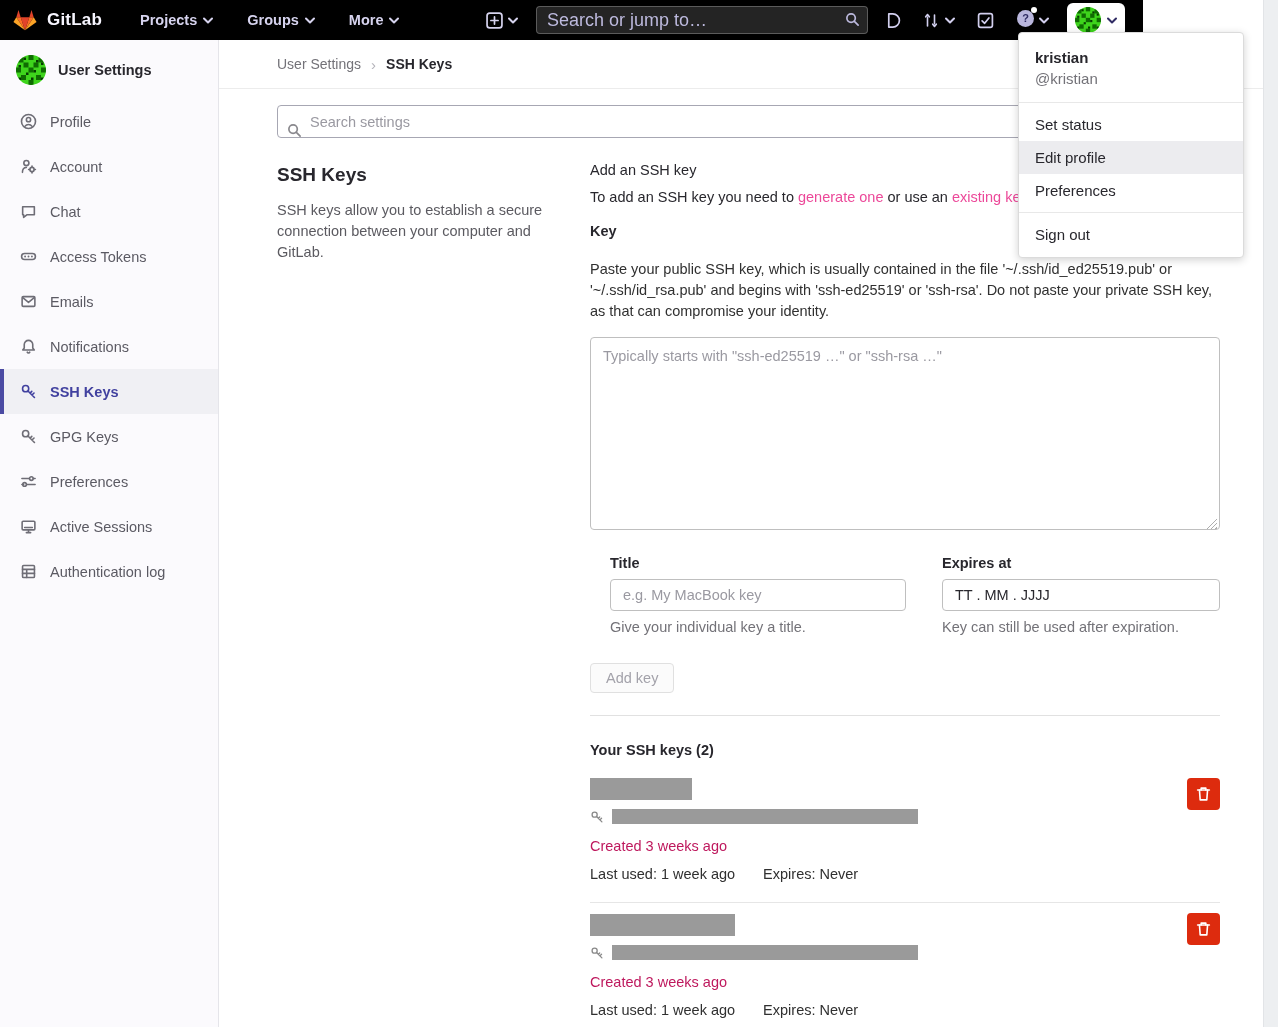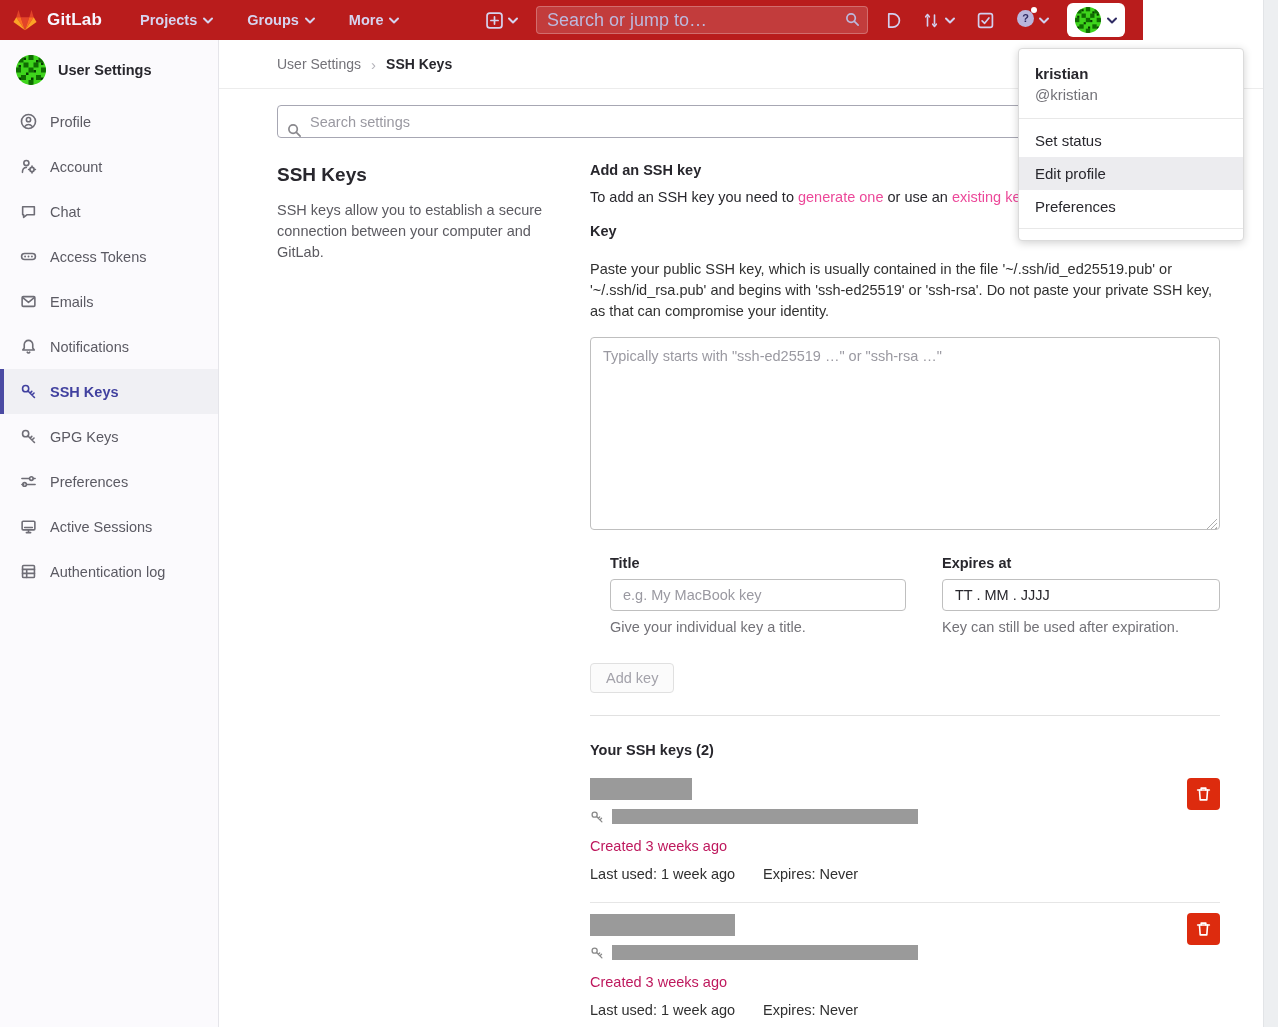--- a/index.html
+++ b/index.html
@@ -2,21 +2,21 @@
 <html><head>
 <meta charset="utf-8">
 <style>
   * { margin:0; padding:0; box-sizing:border-box; }
   html,body { width:1278px; height:1027px; overflow:hidden; background:#fff;
               font-family:"Liberation Sans", sans-serif; color:#28272d; }
   body { position:relative; font-size:14.5px; }
 
   
   .navbar { position:absolute; top:0; left:0; width:1143px; height:40px;
-            background:#b91c1c; display:flex; align-items:center; padding:0 18px 0 12px; }
+            background:#000000; display:flex; align-items:center; padding:0 18px 0 12px; }
   .brand { display:flex; align-items:center; gap:9px; }
   .brand-text { color:#f7f6ff; font-weight:700; font-size:17px; letter-spacing:.2px; }
   .nav-links { display:flex; align-items:flex-end; margin-left:38px; gap:34px; }
   .nav-link { display:flex; align-items:center; gap:6px; color:#d6d3ee; font-weight:700; font-size:14.5px; cursor:pointer; }
   .chev { width:10px; height:7px; }
   .chev polyline { fill:none; stroke:currentColor; stroke-width:2; stroke-linecap:round; stroke-linejoin:round; }
   .nav-right { margin-left:auto; display:flex; align-items:center; }
   .plus-group { display:flex; align-items:center; gap:5px; color:#d6d3ee; margin-right:18px; cursor:pointer; }
   .nav-search { position:relative; width:332px; height:28px; margin-right:16px; }
   .nav-search input { width:100%; height:100%; border:1px solid rgba(255,255,255,.25); border-radius:4px;
@@ -60,21 +60,21 @@
                            padding:0 12px 0 32px; font-size:14.5px; color:#28272d;
                            font-family:"Liberation Sans", sans-serif; }
   .settings-search input::placeholder { color:#9a99a1; }
   .settings-search .mag { position:absolute; left:10px; top:9px; color:#89888d; }
 
   .main { display:flex; padding:8px 22px 0 58px; }
   .left-col { width:283px; margin-right:30px; flex:0 0 auto; }
   .left-col h2 { font-size:19px; font-weight:700; margin:2px 0 14px 0; color:#28272d; }
   .left-col p { color:#5b5a60; line-height:21px; }
   .right-col { width:630px; flex:0 0 auto; }
-  .sec-title { font-weight:700; margin-bottom:9px; }
+  .sec-title { font-weight:400; margin-bottom:9px; }
   .intro { line-height:20px; margin-bottom:16px; }
   a.link { color:#ec4899; text-decoration:none; cursor:pointer; }
   .key-label { font-weight:700; margin-bottom:20px; }
   .key-help { line-height:21px; margin-bottom:15px; color:#303030; }
   .ta-wrap { position:relative; margin-bottom:22px; }
   textarea.key-input { width:100%; height:193px; resize:none; border:1px solid #bfbfbf; border-radius:4px;
                        padding:10px 12px; font-size:14.5px; font-family:"Liberation Sans", sans-serif; color:#28272d; }
   textarea.key-input::placeholder { color:#9a99a1; }
   .resize-corner { position:absolute; right:3px; bottom:4px; width:11px; height:11px;
                    background:repeating-linear-gradient(135deg, transparent 0 2px, #aeaeae 2px 3px);
@@ -101,21 +101,21 @@
   .fp-row { display:flex; align-items:center; gap:8px; }
   .fp-row .sicon { color:#8a8a8a; width:14px; height:14px; }
   .redact-fp { height:15px; width:306px; background:#9a9a9a; }
   .key-created { margin-top:14px; color:#be185d; }
   .key-meta { margin-top:12px; color:#303030; display:flex; gap:28px; }
   .btn-delete { position:absolute; top:0; right:0; width:33px; height:32px; background:#dd2b0e;
                 border:none; border-radius:4px; display:flex; align-items:center; justify-content:center; cursor:pointer; }
   .key-entry:nth-child(2) .btn-delete { top:10px; }
 
   
-  .user-menu { position:absolute; top:48px; left:1018px; width:226px; background:#fff; z-index:60;
+  .user-menu { position:absolute; top:32px; left:1018px; width:226px; background:#fff; z-index:60;
                border:1px solid #dbdbdb; border-radius:4px; box-shadow:0 2px 8px rgba(0,0,0,.18);
                padding:6px 0; font-size:15px; }
   .um-header { padding:10px 16px 10px 16px; }
   .um-name { font-weight:700; }
   .um-user { color:#737278; margin-top:4px; }
   .um-div { border-top:1px solid #e8e8e8; margin:5px 0; }
   .um-item { padding:8px 16px; cursor:pointer; color:#28272d; }
   .um-item.hover { background:#ececef; }
   .um-item.signout { }
 </style>
@@ -464,13 +464,14 @@
 <div class="user-menu">
   <div class="um-header">
     <div class="um-name">kristian</div>
     <div class="um-user">@kristian</div>
   </div>
   <div class="um-div"></div>
   <div class="um-item">Set status</div>
   <div class="um-item hover">Edit profile</div>
   <div class="um-item">Preferences</div>
   <div class="um-div"></div>
+  <div class="um-item signout">Sign out</div>
 </div>
 
 </body></html>

